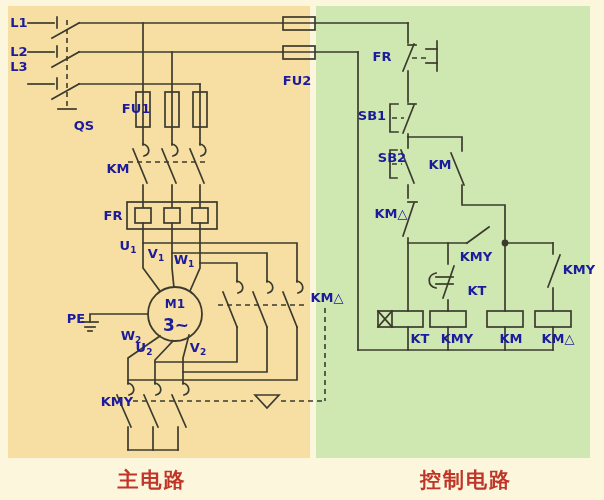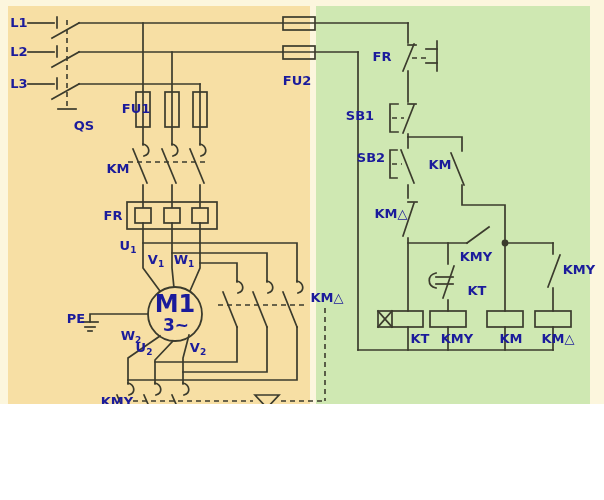--- a/index.html
+++ b/index.html
@@ -1,30 +1,30 @@
 <!DOCTYPE html>
 <html style="--wire: #3b3b2d; --panel-main: #f7dfa4; --panel-control: #cfe8b2; --background: #fcf6dd; --label: #1b1b9b; --section: #bf3528;"><head>
 <meta charset="utf-8">
 <style>
   html,body{margin:0;padding:0;}
   body{font-family:"DejaVu Sans",sans-serif;}
-  #stage{position:relative;width:604px;height:404px;background:var(--background,#fcf6dd);overflow:hidden;}
+  #stage{position:relative;width:604px;height:500px;background:var(--background,#fcf6dd);overflow:hidden;}
   .panel{position:absolute;top:6px;height:452px;}
   .panel-main{left:8px;width:302px;background:var(--panel-main,#f7dfa4);}
   .panel-control{left:316px;width:274px;background:var(--panel-control,#cfe8b2);}
   #wires{position:absolute;left:0;top:0;z-index:2;}
   .w{stroke:var(--wire,#3b3b2d);stroke-width:1.7;fill:none;stroke-linecap:square;}
   .wd{stroke:var(--wire,#3b3b2d);stroke-width:1.6;fill:none;stroke-dasharray:5 4;}
   .wfill{fill:var(--wire,#3b3b2d);stroke:none;}
   .boxfill{fill:var(--panel-main,#f7dfa4);stroke:var(--wire,#3b3b2d);stroke-width:1.7;}
   .motorfill{fill:var(--panel-main,#f7dfa4);stroke:var(--wire,#3b3b2d);stroke-width:1.8;}
   .lbl{position:absolute;transform:translate(-50%,-50%);z-index:3;font-weight:bold;
        color:var(--label,#1b1b9b);font-size:13px;white-space:nowrap;line-height:1;}
   .lbl .sub{font-size:9px;vertical-align:-3px;}
-  .lbl-big{font-size:24px;}
+  .lbl-big{font-size:12px;}
   .lbl-med{font-size:17px;}
   .section-lbl{position:absolute;transform:translate(-50%,-50%);z-index:3;font-weight:bold;
        color:var(--section,#c03a2b);font-size:21px;white-space:nowrap;letter-spacing:2px;}
 </style>
 </head>
 <body>
 
 <div id="stage">
 
   <div class="panel panel-main"></div>
@@ -234,48 +234,50 @@
       <path class="w" d="M505,327 V350"></path>
     </g>
     <g>
       <rect class="w" x="535" y="311" width="36" height="16"></rect>
       <path class="w" d="M553,327 V350"></path>
     </g>
   </svg>
 
   <span class="lbl" style="left:19px;top:22px">L1</span>
   <span class="lbl" style="left:19px;top:51px">L2</span>
-  <span class="lbl" style="left:19px;top:83px">L3</span>
+  <span class="lbl" style="left:19px;top:66px">L3</span>
   <span class="lbl" style="left:84px;top:125px">QS</span>
   <span class="lbl" style="left:136px;top:108px">FU1</span>
   <span class="lbl" style="left:118px;top:168px">KM</span>
   <span class="lbl" style="left:113px;top:215px">FR</span>
 
   <span class="lbl" style="left:128px;top:247px"><span>U</span><span class="sub">1</span></span>
-  <span class="lbl" style="left:156px;top:261px"><span>V</span><span class="sub">1</span></span>
+  <span class="lbl" style="left:156px;top:255px"><span>V</span><span class="sub">1</span></span>
   <span class="lbl" style="left:184px;top:261px"><span>W</span><span class="sub">1</span></span>
   <span class="lbl" style="left:131px;top:337px"><span>W</span><span class="sub">2</span></span>
   <span class="lbl" style="left:144px;top:349px"><span>U</span><span class="sub">2</span></span>
   <span class="lbl" style="left:198px;top:349px"><span>V</span><span class="sub">2</span></span>
 
   <span class="lbl lbl-big" style="left:175px;top:304px">M1</span>
   <span class="lbl lbl-med" style="left:176px;top:325px">3~</span>
   <span class="lbl" style="left:76px;top:318px">PE</span>
   <span class="lbl" style="left:117px;top:401px">KMY</span>
   <span class="lbl" style="left:327px;top:297px">KM△</span>
 
   <span class="lbl" style="left:297px;top:80px">FU2</span>
   <span class="lbl" style="left:382px;top:56px">FR</span>
-  <span class="lbl" style="left:360px;top:115px">SB1</span>
-  <span class="lbl" style="left:371px;top:157px">SB2</span>
+  <span class="lbl" style="left:372px;top:115px">SB1</span>
+  <span class="lbl" style="left:392px;top:157px">SB2</span>
   <span class="lbl" style="left:440px;top:164px">KM</span>
   <span class="lbl" style="left:391px;top:213px">KM△</span>
   <span class="lbl" style="left:476px;top:256px">KMY</span>
   <span class="lbl" style="left:477px;top:290px">KT</span>
   <span class="lbl" style="left:579px;top:269px">KMY</span>
 
   <span class="lbl" style="left:420px;top:338px">KT</span>
   <span class="lbl" style="left:457px;top:338px">KMY</span>
   <span class="lbl" style="left:511px;top:338px">KM</span>
   <span class="lbl" style="left:558px;top:338px">KM△</span>
 
+  <span class="section-lbl" style="left:152px;top:480px">主电路</span>
+  <span class="section-lbl" style="left:466px;top:480px">控制电路</span>
 
 </div>
 
 </body></html>

